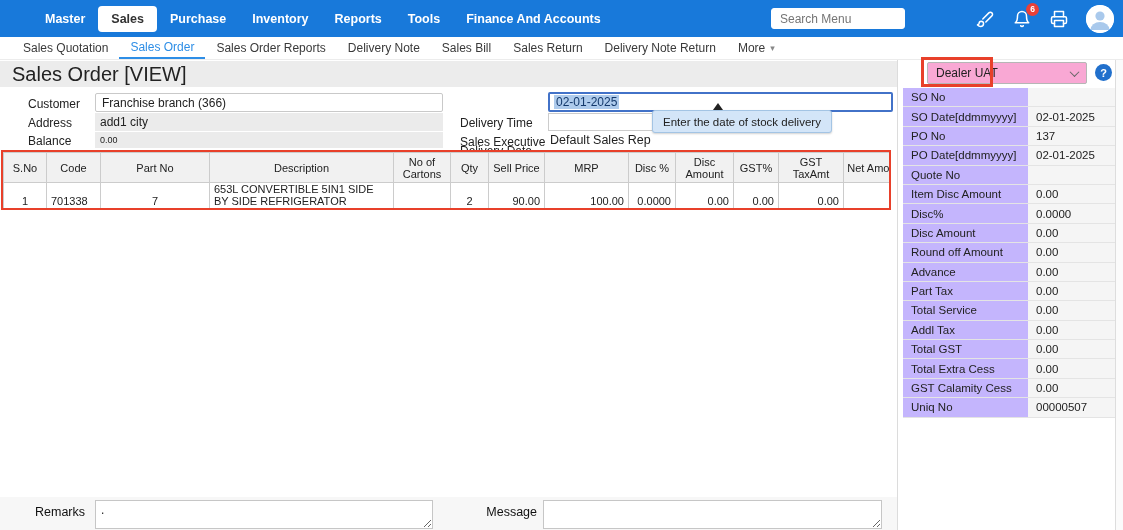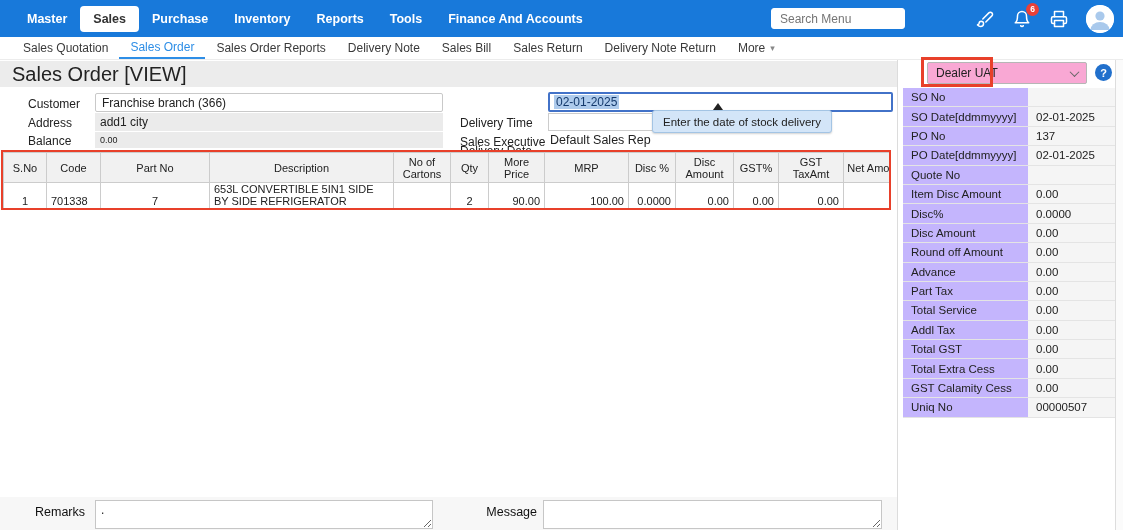--- a/index.html
+++ b/index.html
@@ -2,21 +2,21 @@
 <html><head>
 <meta charset="utf-8">
 <style>
   * { margin:0; padding:0; box-sizing:border-box; }
   html,body { width:1123px; height:530px; overflow:hidden; background:#fff;
     font-family:"Liberation Sans", sans-serif; }
   #app { position:relative; width:1123px; height:530px; background:#fff; }
 
   
   .topnav { position:absolute; left:0; top:0; width:1123px; height:37px;
-    background:#1879da; display:flex; align-items:center; padding-left:14px; }
+    background:#1879da; display:flex; align-items:center; padding-left:32px; }
   .nav-item { color:#fff; font-size:12.5px; font-weight:700; padding:6px 13px;
     border-radius:4px; white-space:nowrap; cursor:pointer; }
   .nav-item.active { background:#fff; color:#333; }
   .search-input { margin-left:auto; margin-right:70px; width:134px; height:21px;
     border:1px solid #fff; border-radius:3px; padding:0 8px; font-size:12px;
     font-family:"Liberation Sans", sans-serif; color:#333; outline:none; }
   .icon-group { display:flex; align-items:center; gap:17px; margin-right:9px; }
   .icon-btn { width:20px; height:20px; position:relative; cursor:pointer; display:flex;
     align-items:center; justify-content:center; }
   .badge { position:absolute; top:-6px; right:-7px; min-width:13px; height:13px;
@@ -219,21 +219,21 @@
         <col style="width:65px">
       </colgroup>
       <thead>
         <tr>
           <th>S.No</th>
           <th>Code</th>
           <th>Part No</th>
           <th>Description</th>
           <th>No of Cartons</th>
           <th>Qty</th>
-          <th>More Price</th>
+          <th>Sell Price</th>
           <th>MRP</th>
           <th>Disc %</th>
           <th>Disc Amount</th>
           <th>GST%</th>
           <th>GST TaxAmt</th>
           <th>Net Amount</th>
         </tr>
       </thead>
       <tbody>
         <tr>

